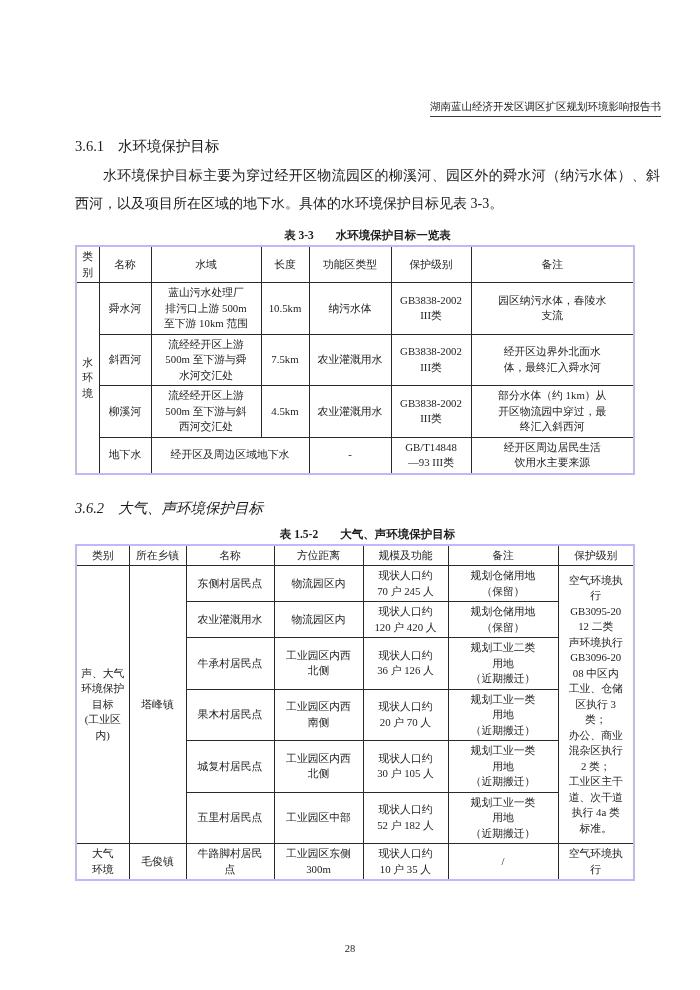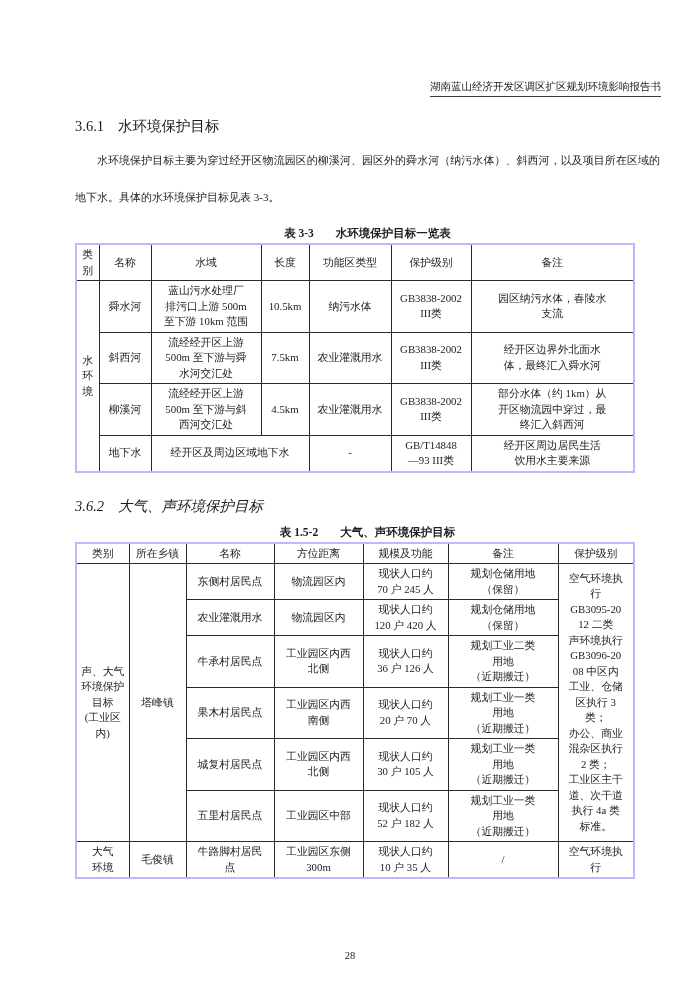--- a/index.html
+++ b/index.html
@@ -1,38 +1,38 @@
 <!DOCTYPE html>
 <html lang="zh"><head>
 <meta charset="utf-8">
 <style>
   html,body{margin:0;padding:0;background:#e8e8e8;}
   .page{
     width:700px;height:990px;background:#ffffff;color:#1c1c1c;
     font-family:"Liberation Serif","DejaVu Serif",serif;
     position:relative;box-sizing:border-box;margin:0 auto;overflow:hidden;
   }
-  .doc-header{padding-top:80px;padding-right:39px;text-align:right;font-size:10.5px;line-height:13px;}
+  .doc-header{padding-top:80px;padding-right:39px;text-align:right;font-size:10.5px;line-height:13px;margin-top:20px;}
   .doc-header .rule{display:inline-block;border-bottom:1px solid #3a3a3a;padding-bottom:3px;}
   .content{padding-left:75px;padding-right:40px;}
   .heading{margin:0;margin-top:20px;font-size:14.5px;font-weight:normal;line-height:18px;}
   .heading .num{margin-right:14px;}
-  .para{margin:0;margin-top:7px;font-size:11px;line-height:37px;text-indent:2em;text-align:justify;}
+  .para{margin:0;margin-top:7px;font-size:14px;line-height:28px;text-indent:2em;text-align:justify;}
   .para.tight{margin-top:0;}
   .caption{margin-top:10px;margin-bottom:2px;text-align:center;font-weight:bold;font-size:11.5px;line-height:15px;}
   .caption .lbl{margin-right:22px;margin-top:40px;}
   table.tbl{
     width:558px;border-collapse:collapse;table-layout:fixed;
     border:2px solid #c4b5fd;font-size:10.8px;
   }
   table.tbl th,table.tbl td{
     border:1px solid #2a2a2a;padding:2px 2px;text-align:center;vertical-align:middle;
     font-weight:normal;line-height:15.5px;white-space:pre-line;word-break:break-word;
   }
-  .footer{position:absolute;bottom:29px;left:0;width:100%;text-align:center;font-size:10.5px;}
+  .footer{position:absolute;bottom:36px;left:0;width:100%;text-align:center;font-size:10.5px;}
 </style>
 </head>
 <body>
 
 <div class="page">
 
   <div class="doc-header">
     <span class="rule">湖南蓝山经济开发区调区扩区规划环境影响报告书</span>
   </div>
 

